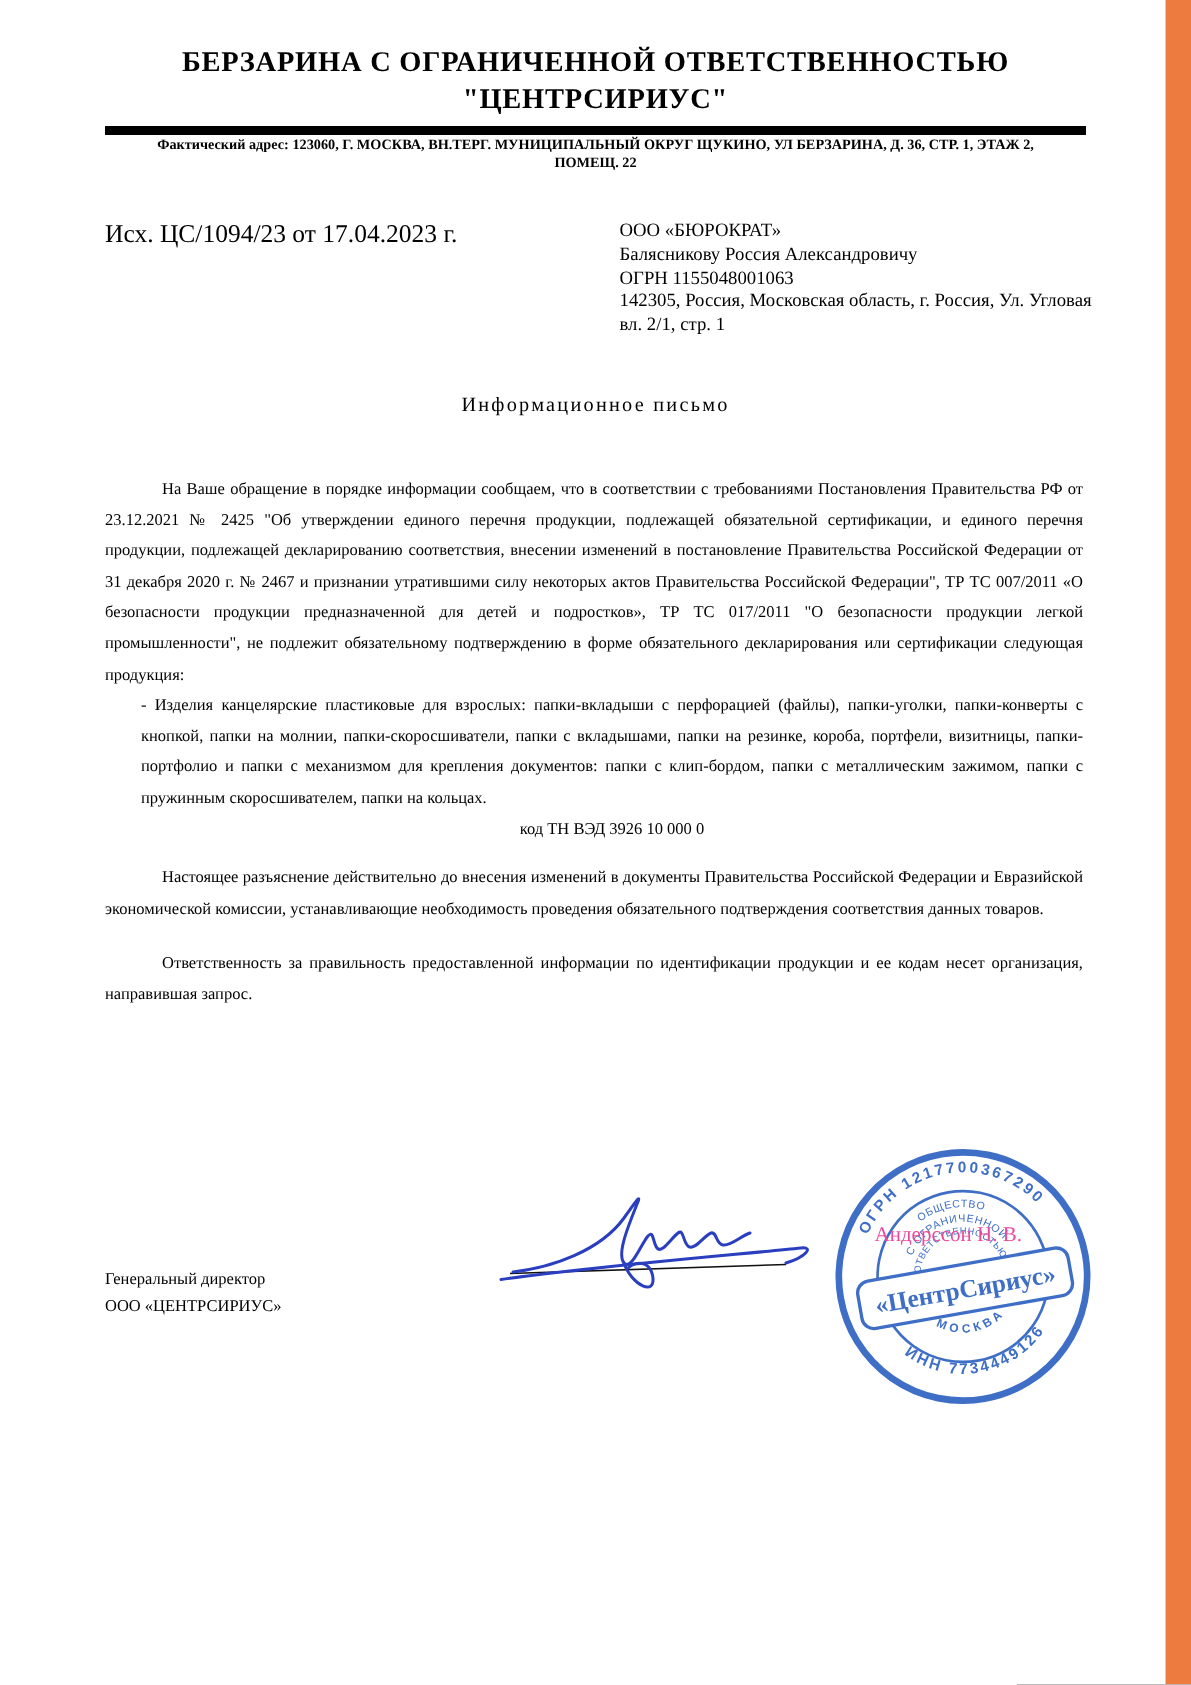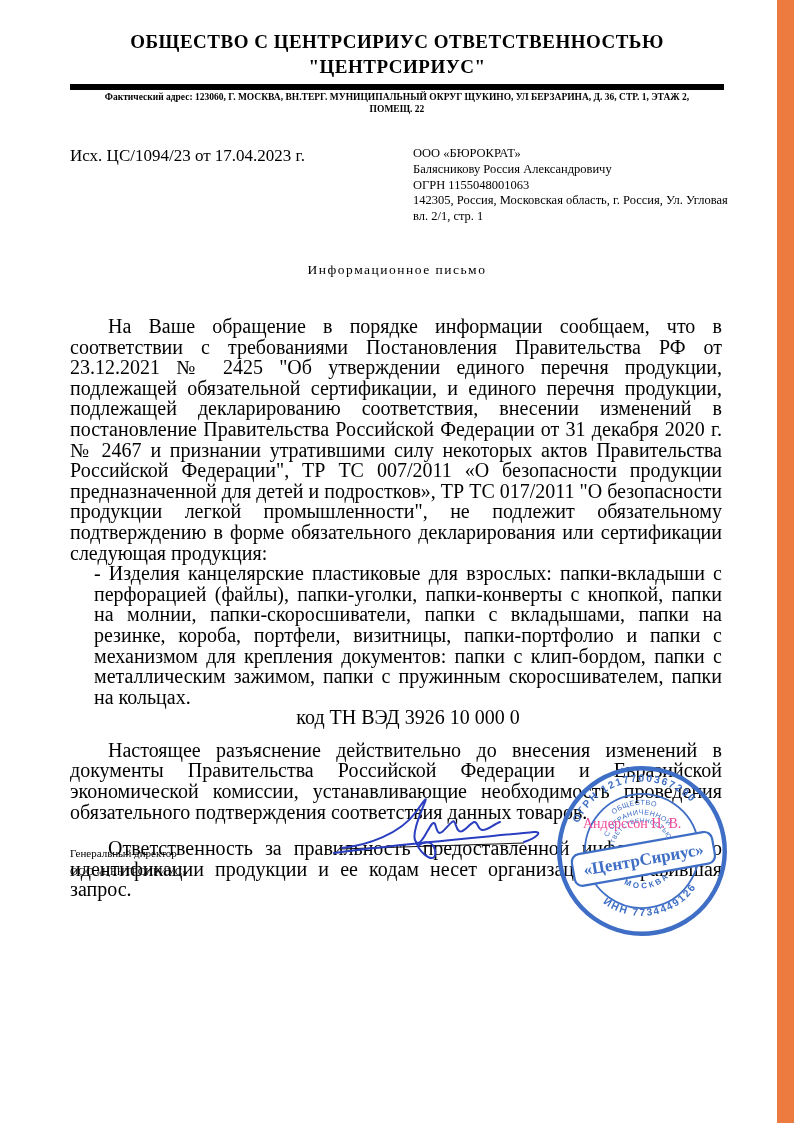--- a/index.html
+++ b/index.html
@@ -20,21 +20,21 @@
     padding:0 18px;
   }
   .ref-line { position:absolute; left:70px; top:146px; font-size:17px; }
   .recipient { position:absolute; left:413px; top:146px; width:320px; font-size:12.5px; line-height:15.8px; }
   .letter-title {
     position:absolute; left:70px; top:262px; width:654px; text-align:center;
     font-size:13.5px; letter-spacing:1.5px;
   }
   .body-text {
     position:absolute; left:70px; top:316px; width:652px;
-    font-size:20px; line-height:20.6px; text-align:justify;
+    font-size:11px; line-height:20.6px; text-align:justify;
   }
   .body-text p { margin:0; text-indent:38px; }
   .list-item { margin:0 0 0 24px !important; text-indent:0 !important; }
   .code-line { margin:0 0 0 24px !important; text-indent:0 !important; text-align:center; }
   .gap-md { margin-top:12px !important; }
   .gap-lg { margin-top:16px !important; }
   .sign-block { position:absolute; left:70px; top:808px; font-size:11px; line-height:17.5px;margin-top:37px; }
   .signature-svg { position:absolute; left:328px; top:786px; width:230px; height:85px; }
   .stamp-wrap { position:absolute; left:553px; top:762px; width:178px; height:178px; }
   .stamp-wrap svg { width:100%; height:100%; }
@@ -50,21 +50,21 @@
 </style>
 </head>
 <body>
 
 <div class="page">
 
   <div class="accent-strip" style="background: rgb(237, 123, 63);"></div>
 
   <div class="header">
     <div class="company-name">
-      <div>ОБЩЕСТВО С ЦЕНТРСИРИУС ОТВЕТСТВЕННОСТЬЮ</div>
+      <div>БЕРЗАРИНА С ОГРАНИЧЕННОЙ ОТВЕТСТВЕННОСТЬЮ</div>
       <div>"ЦЕНТРСИРИУС"</div>
     </div>
     <div class="header-bar"></div>
     <div class="header-address">Фактический адрес: 123060, Г. МОСКВА, ВН.ТЕРГ. МУНИЦИПАЛЬНЫЙ ОКРУГ ЩУКИНО, УЛ БЕРЗАРИНА, Д. 36, СТР. 1, ЭТАЖ 2, ПОМЕЩ. 22</div>
   </div>
 
   <div class="ref-line">Исх. ЦС/1094/23 от 17.04.2023 г.</div>
 
   <div class="recipient">
     <div>ООО «БЮРОКРАТ»</div>

